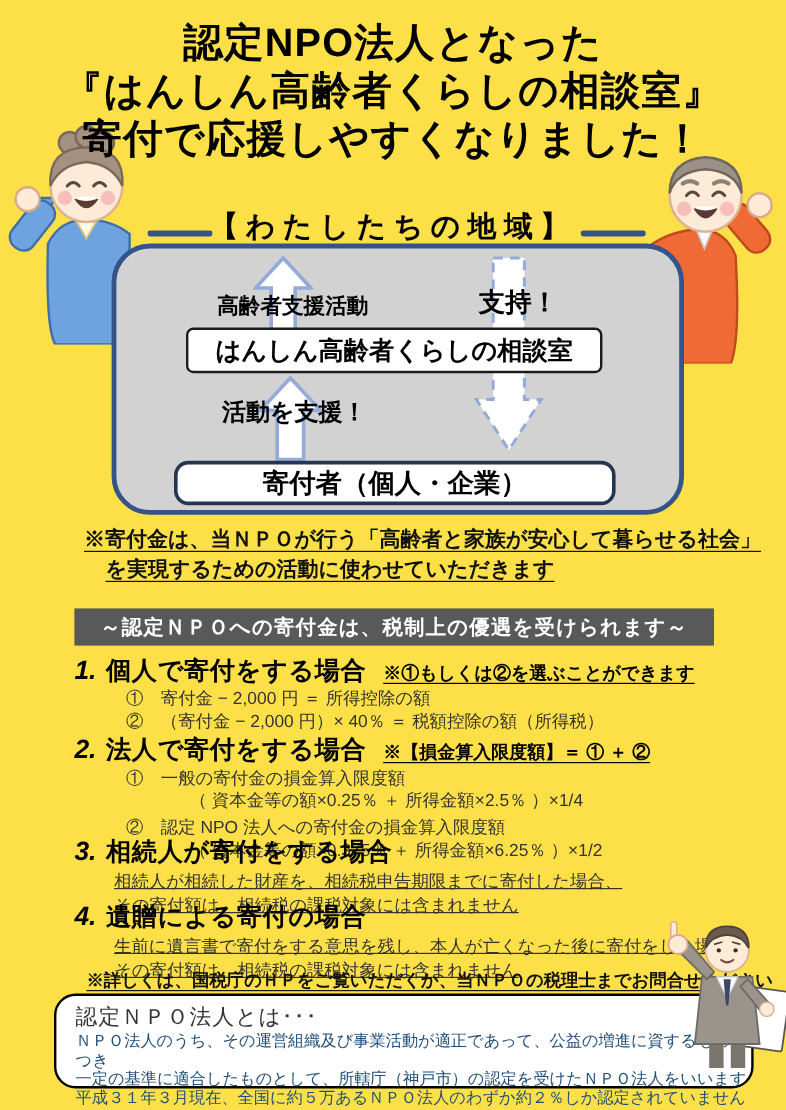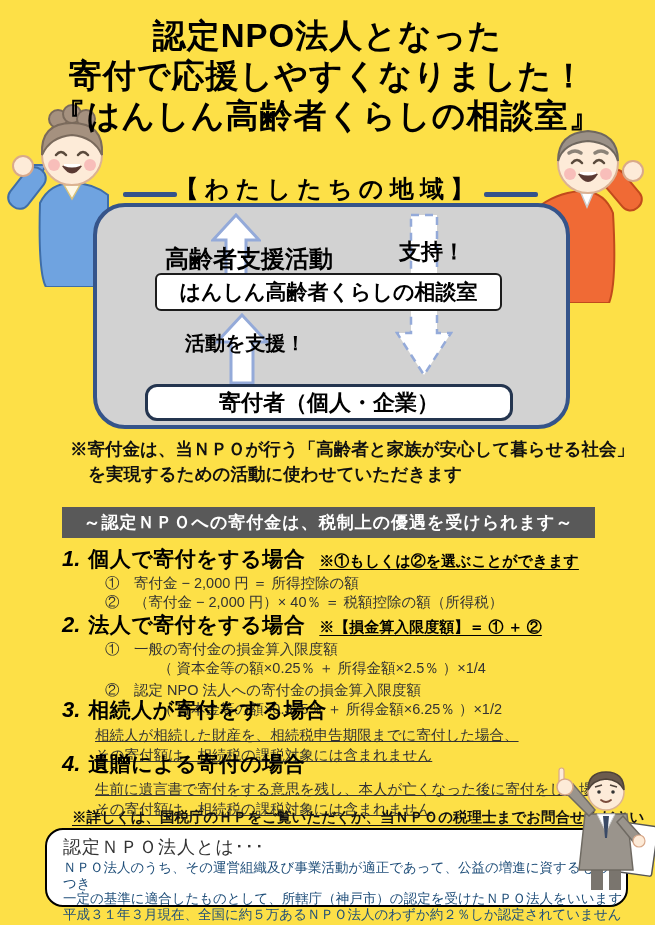--- a/index.html
+++ b/index.html
@@ -24,32 +24,32 @@
   .hline-r { left:484px; width:54px; }
 
   
   .panel { position:absolute; left:93px; top:203px; width:477px; height:226px;
            background:#d2d2d2; border:4px solid #35548a; border-radius:32px; z-index:2; }
   .panel * { position:absolute; }
   .arrow-up-1 { left:114px; top:6px; }
   .arrow-up-2 { left:118px; top:106px; }
   .arrow-down  { left:298px; top:6px; }
   .lbl { font-weight:bold; color:#000; white-space:nowrap; }
-  .lbl-activity { left:68px; top:36px; font-size:24px; }
+  .lbl-activity { left:84px; top:36px; font-size:18px; }
   .lbl-shiji    { left:302px; top:30px; font-size:22px; }
   .lbl-katsudo  { left:88px; top:123px; font-size:20px; }
   .wbox { background:#fff; display:flex; align-items:center; justify-content:center;
           font-weight:bold; color:#000; white-space:nowrap; }
   .wbox-npo   { left:58px; top:66px; width:347px; height:38px; border:2px solid #1c1c1c; border-radius:6px;  font-size:21px; z-index:2; }
   .wbox-donor { left:48px; top:177px; width:368px; height:37px; border:3px solid #24354f; border-radius:12px; font-size:22px; z-index:2; }
 
   
   .note-usage { position:absolute; left:70px; top:437px; font-family:"Liberation Serif", serif;
                 font-weight:bold; font-size:17.5px; line-height:25px; color:#111; z-index:3; }
-  .note-usage .u { text-underline-offset:4px; }
+  .note-usage .u { text-decoration:underline; text-underline-offset:4px; }
   .note-usage .line2 { padding-left:18px; }
 
   
   .banner { position:absolute; left:62px; top:507px; width:533px; height:31px; background:#595959;
             color:#fff; display:flex; align-items:center; justify-content:center;
             font-weight:bold; font-size:17px; letter-spacing:1px; }
 
   
   .sec { position:absolute; left:62px; width:560px; color:#000; }
   .sec-head { display:flex; align-items:baseline; }
@@ -74,22 +74,22 @@
   .info-title { position:absolute; left:16px; top:5px; font-size:18px; color:#333; letter-spacing:1px; }
   .info-body  { position:absolute; left:16px; top:30px; font-size:13.5px; line-height:15.5px; }
 </style>
 </head>
 <body>
 
 <div class="page">
 
   <div class="title">
     <div>認定NPO法人となった</div>
+    <div>『はんしん高齢者くらしの相談室』</div>
     <div>寄付で応援しやすくなりました！</div>
-    <div>『はんしん高齢者くらしの相談室』</div>
   </div>
 
   <div class="char char-woman">
     <svg width="114" height="184" viewBox="0 0 114 184">
       <g stroke="#7a6a5c" stroke-width="2" fill="#a5917f">
         <circle cx="60" cy="16" r="9"></circle>
           <circle cx="74" cy="11" r="9"></circle>
           <circle cx="88" cy="16" r="9"></circle>
       </g>
       <path d="M30 95 Q18 75 30 62 L48 62 Z" fill="#6fa3e0" stroke="#3f6ea8" stroke-width="2"></path>

